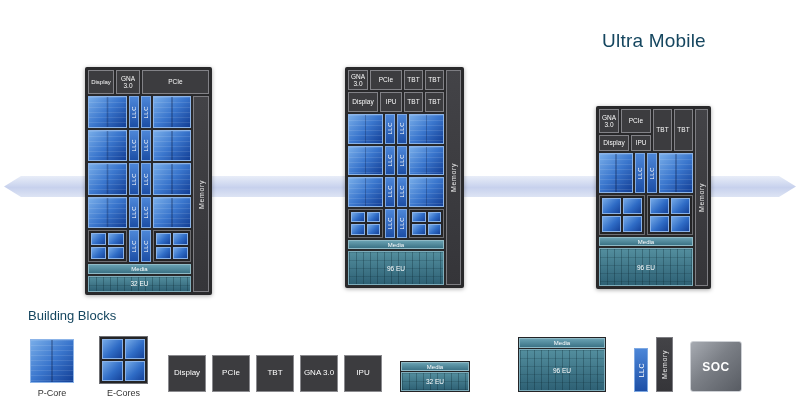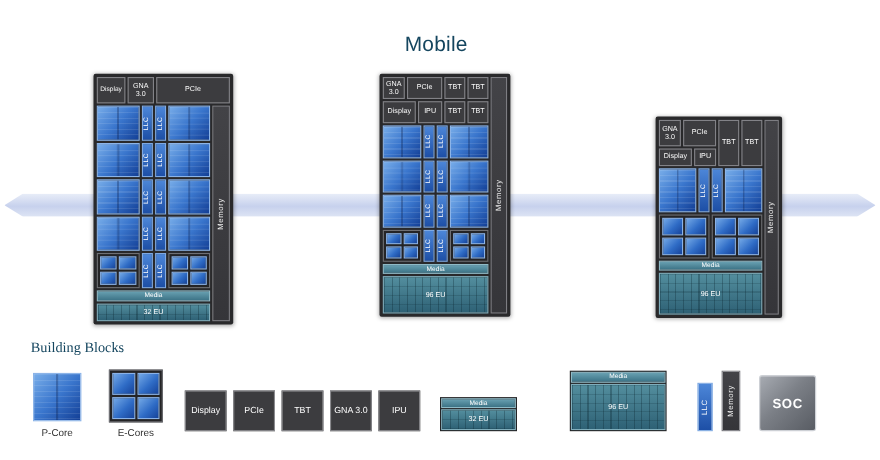--- a/index.html
+++ b/index.html
@@ -52,40 +52,40 @@
     display:flex; align-items:center; justify-content:center; overflow:hidden; }
 
   .eu-block { border:1px solid #7fadbb; color:#fff; font-size:6.5px;
     background-image:
       repeating-linear-gradient(to right, rgba(8,35,45,.30) 0 1px, transparent 1px 7px),
       repeating-linear-gradient(to bottom, rgba(8,35,45,.18) 0 1px, transparent 1px 8px),
       linear-gradient(180deg,#538e9e,#2e6175);
     display:flex; align-items:center; justify-content:center; overflow:hidden; }
 
   
-  .legend-heading { position:absolute; left:28px; top:308px; font-size:13px; color:#15465f;font-family:Liberation Serif, serif; }
+  .legend-heading { position:absolute; left:28px; top:308px; font-size:13px; color:#15465f; }
   .lg-label { position:absolute; font-size:9px; color:#333; text-align:center; }
   .lg-io { position:absolute; top:355px; width:38px; height:37px; background:#3c3c3f; border:1px solid #8a8a8e;
     color:#fff; font-size:8px; line-height:1.1; display:flex; align-items:center; justify-content:center; text-align:center; }
   .abs { position:absolute; flex:none; }
   .media-box { position:absolute; display:flex; flex-direction:column; gap:1px; background:#242426; padding:1px; }
   .media-box .eu-block { flex:1 1 auto; }
   .soc-block { position:absolute; left:690px; top:341px; width:52px; height:51px;
     background: linear-gradient(135deg,#a7abb2 0%, #7b7f86 45%, #585c63 100%);
     border:1px solid #cdd0d5; border-radius:3px; color:#fff; font-size:12px; font-weight:bold; letter-spacing:.5px;
     display:flex; align-items:center; justify-content:center; }
 </style>
 </head>
 <body>
 
 <div class="stage">
 
   <div class="band"></div>
 
-  <div class="title" style="left:337px;width:119px">Mobile</div>
+  <div class="title" style="left:580px;width:148px">Ultra Mobile</div>
 
   <div class="die" style="left:85px;top:67px;width:127px;height:228px">
     <div class="io-row" style="flex:0 0 24px">
       <div class="io-block nowrap" style="flex:0 0 26px;font-size:6px">Display</div>
       <div class="io-block" style="flex:0 0 24px">GNA 3.0</div>
       <div class="io-block grow">PCIe</div>
     </div>
     <div class="die-body">
       <div class="core-col">
         <div class="core-row">

